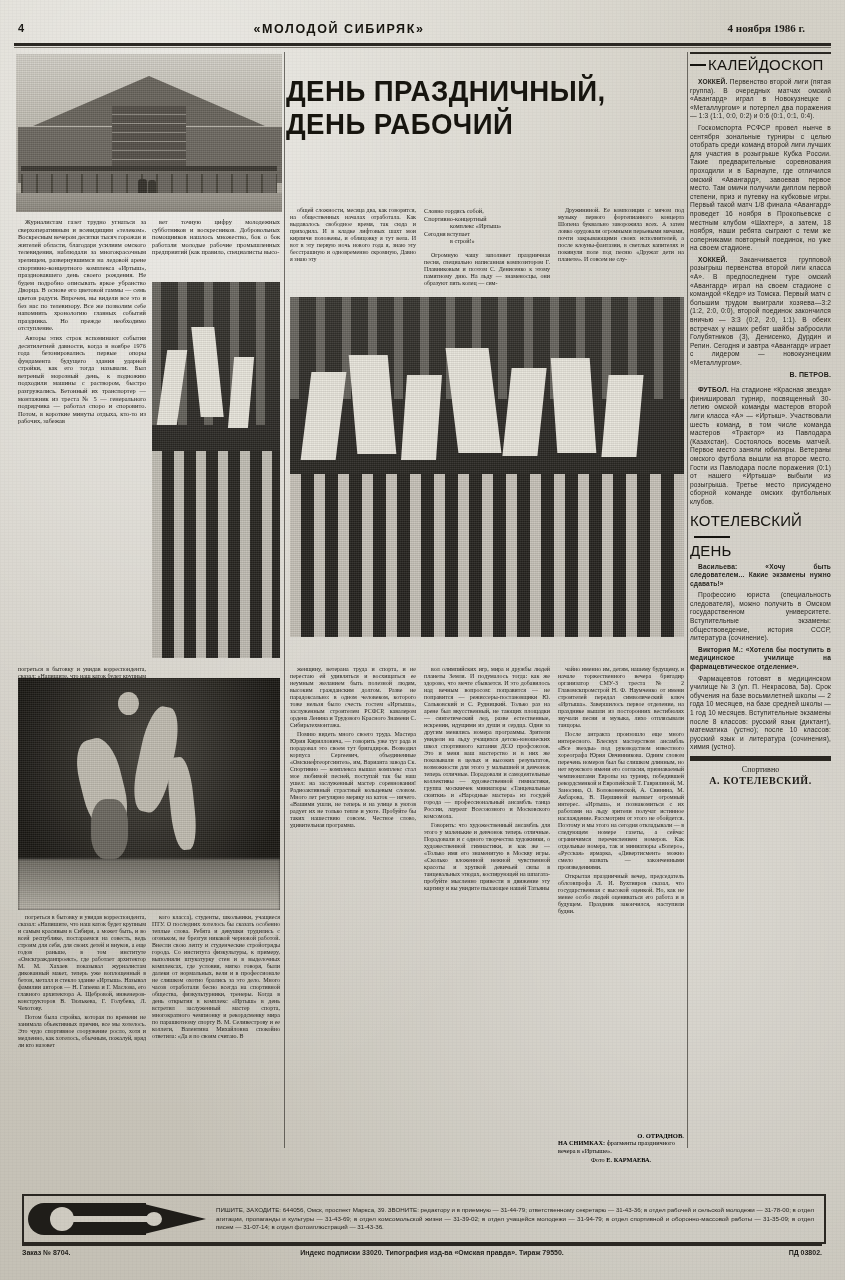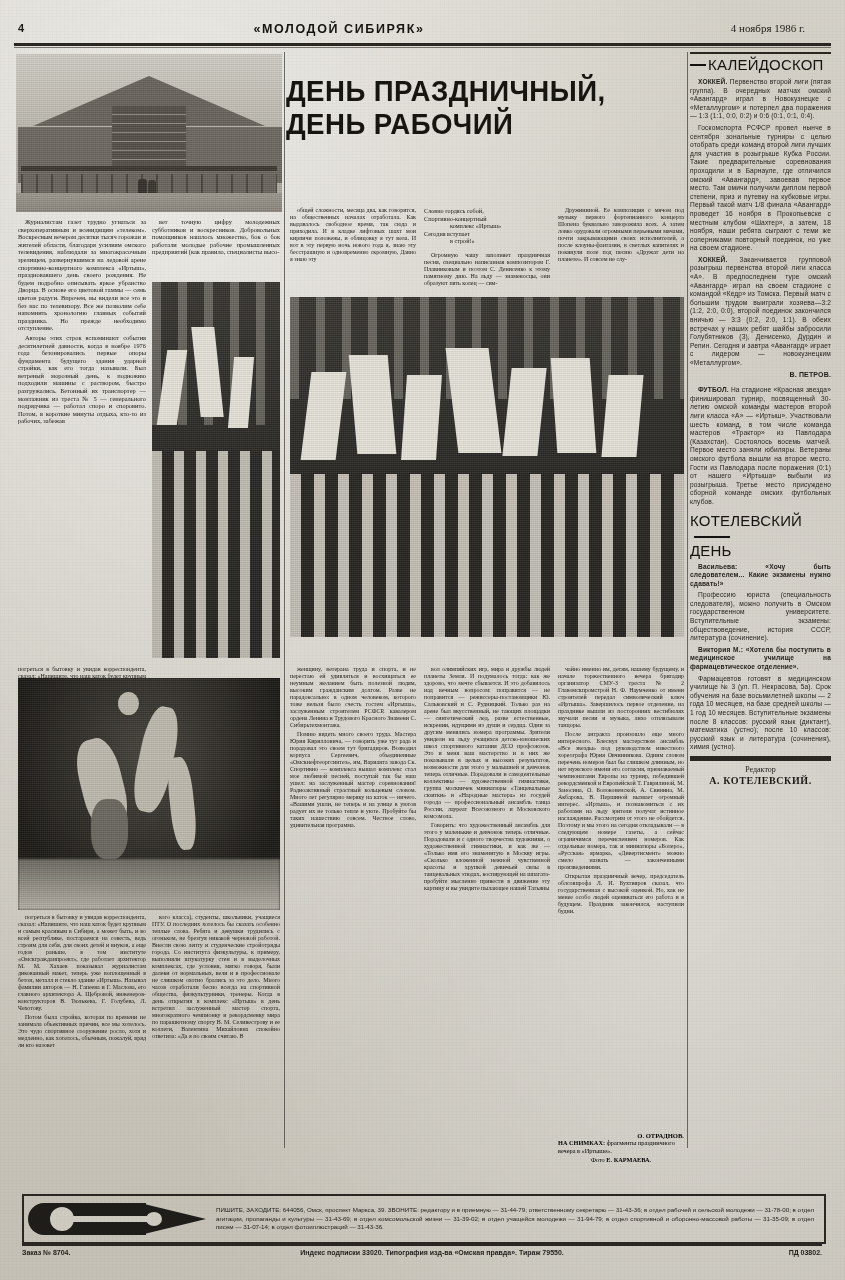--- a/index.html
+++ b/index.html
@@ -36,21 +36,21 @@
   }
   .mh-page-no{
     width:40px;font-weight:bold;font-size:11px;color:#1c1a17;
     font-family:"Liberation Sans",sans-serif;padding-left:4px;
   }
   .mh-title{
     flex:1;text-align:center;font-family:"Liberation Sans",sans-serif;
     font-weight:bold;font-size:12.5px;letter-spacing:1.6px;color:#17150f;
   }
   .mh-date{
-    width:185px;text-align:right;font-size:11px;font-weight:normal;color:#201e19;
+    width:185px;text-align:right;font-size:11px;font-weight:bold;color:#201e19;
     font-family:"Liberation Serif",serif;padding-right:26px;
   }
   .rule-thick{
     position:absolute;left:0;top:21px;width:817px;height:3px;background:#2a2722;
   }
   .rule-thin{
     position:absolute;left:0;top:25px;width:817px;height:1px;background:#4a463d;opacity:.7;
   }
 
   
@@ -404,21 +404,21 @@
         </p>
         <p>Профессию юриста (специальность следователя), можно получить в Омском государственном университете. Вступительные экзамены: обществоведение, история СССР, литература (сочинение).</p>
         <p>
           <b>Виктория М.: «Хотела бы поступить в медицинское училище на фармацевтическое отделение».</b>
         </p>
         <p>Фармацевтов готовят в медицинском училище № 3 (ул. П. Некрасова, 5а). Срок обучения на базе восьмилетней школы — 2 года 10 месяцев, на базе средней школы — 1 год 10 месяцев. Вступительные экзамены после 8 классов: русский язык (диктант), математика (устно); после 10 классов: русский язык и литература (сочинения), химия (устно).</p>
       </div>
 
       <div class="sb-bigrule"></div>
       <div class="editor">
-        <div>Редактор</div>
+        <div>Спортивно</div>
         <div class="name">А. КОТЕЛЕВСКИЙ.</div>
       </div>
 
     </div>
 
   </div>
 
   <div class="footer">
     <div class="fbox">
       <div class="pen">

